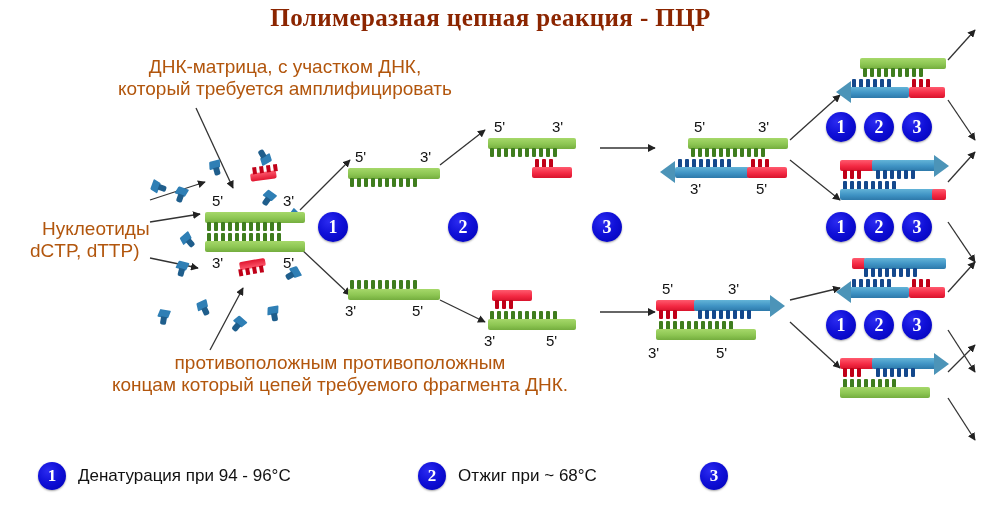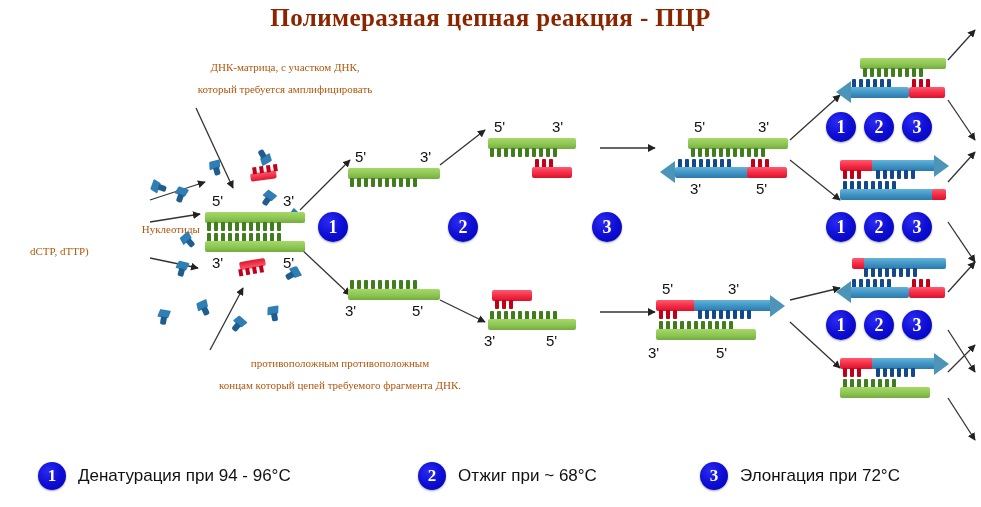--- a/index.html
+++ b/index.html
@@ -12,22 +12,22 @@
   
   #title{
     left:0;top:4px;width:981px;text-align:center;
     font-family:"Liberation Serif", serif;
     font-size:25px;font-weight:bold;color:#8B2500;
     letter-spacing:.4px;
   }
 
   
   .caption{
-    color:#B2560D;font-size:11px;line-height:22px;
-    font-family:Liberation Serif, serif;white-space:nowrap;
+    color:#B2560D;font-size:19px;line-height:22px;
+    font-family:Liberation Sans, sans-serif;white-space:nowrap;
   }
   .caption.ctr{text-align:center;}
 
   
   .prime{
     font-size:15px;color:#111;font-family:"Liberation Sans", sans-serif;
     font-weight:normal;white-space:nowrap;
   }
 
   
@@ -136,21 +136,21 @@
     <path d="M948,398 L975,440"></path>
   </g>
 </svg>
 
 <div class="abs caption ctr" style="left:85px;top:56px;width:400px;">
   <div>ДНК-матрица, с участком ДНК,</div>
   <div>который требуется амплифицировать</div>
 </div>
 
 <div class="abs caption" style="left:30px;top:218px;width:170px;">
-  <div style="padding-left:12px;text-align:right;">Нуклеотиды</div>
+  <div style="padding-left:12px;">Нуклеотиды</div>
   <div>dCTP, dTTP)</div>
 </div>
 
 <div class="abs caption ctr" style="left:60px;top:352px;width:560px;">
   <div>противоположным противоположным</div>
   <div>концам который цепей требуемого фрагмента ДНК.</div>
 </div>
 
 <div class="nuc abs" style="left:175px;top:188px;transform:rotate(20deg);">
     <span class="head"></span>
@@ -568,14 +568,13 @@
   <div class="legend-txt">Денатурация при 94 - 96°C</div>
 </div>
 
 <div class="abs" style="left:418px;top:462px;display:flex;align-items:center;gap:12px;">
   <div class="circle c-leg">2</div>
   <div class="legend-txt">Отжиг при ~ 68°C</div>
 </div>
 
 <div class="abs" style="left:700px;top:462px;display:flex;align-items:center;gap:12px;">
   <div class="circle c-leg">3</div>
-  <div class="legend-txt">Элонгация при 72°C</div>
 </div>
 
 </body></html>

